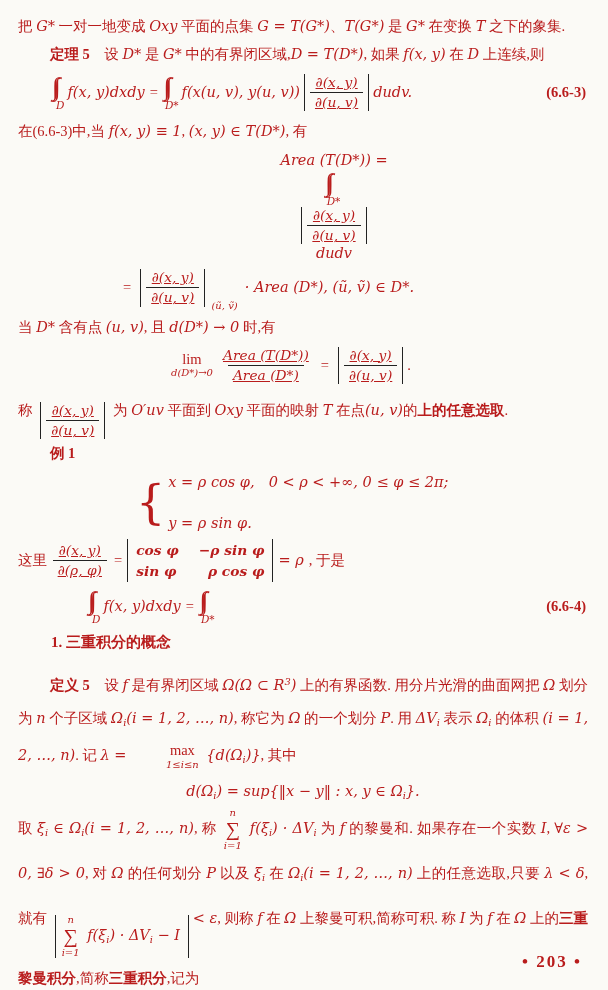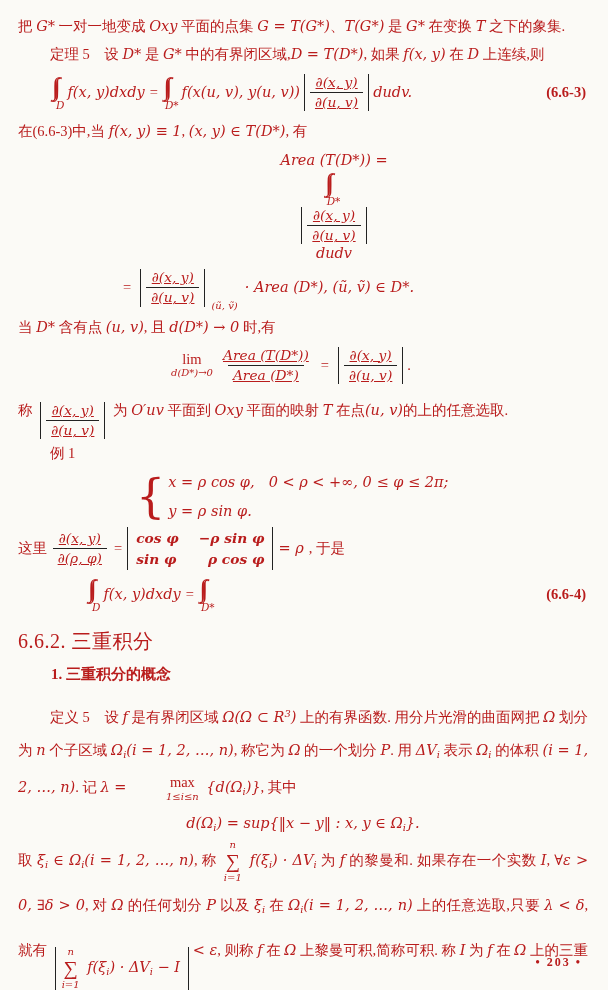--- a/index.html
+++ b/index.html
@@ -8,21 +8,21 @@
     position:relative;width:608px;height:990px;box-sizing:border-box;
     background:#fbfaf6;color:#b91c1c;overflow:hidden;
     padding:12px 20px 0 18px;
     font-family:"Liberation Serif","DejaVu Serif",serif;
     font-size:14.5px;line-height:28px;
   }
   p{margin:0;text-align:justify;}
   .indent{text-indent:2.2em;}
   .sg{white-space:pre-wrap;}
   .m{font-family:"DejaVu Serif",serif;font-style:italic;}
-  .b{font-weight:400;}
+  .b{font-weight:700;}
   .sub{font-family:"DejaVu Serif",serif;font-style:italic;font-size:0.68em;vertical-align:-0.28em;}
   .sup{font-family:"DejaVu Serif",serif;font-style:italic;font-size:0.68em;vertical-align:0.5em;}
   .sp{padding:0 5px;}
 
   .eqrow{display:flex;align-items:center;position:relative;margin:6px 0;line-height:1.3;}
   .eqtag{position:absolute;right:2px;font-weight:700;}
 
   .iint{display:inline-flex;flex-direction:column;align-items:center;margin-right:5px;line-height:1;}
   .isym{font-size:25px;line-height:1;letter-spacing:-0.34em;padding-right:0.34em;font-style:normal;}
   .isub{font-family:"DejaVu Serif",serif;font-style:italic;font-size:10.5px;line-height:1;margin-top:1px;transform:translateX(2px);}
@@ -37,31 +37,31 @@
   .stk{display:inline-flex;flex-direction:column;align-items:center;line-height:1;vertical-align:middle;margin:0 3px;}
   .stk .top{font-size:10px;font-style:italic;font-family:"DejaVu Serif",serif;margin-bottom:1px;}
   .stk .mid{font-size:20px;font-style:normal;}
   .stk .midword{font-size:inherit;font-style:normal;}
   .stk .bot{font-size:10px;font-style:italic;font-family:"DejaVu Serif",serif;margin-top:2px;white-space:nowrap;}
 
   .mat{display:inline-grid;grid-template-columns:auto auto;column-gap:20px;row-gap:4px;border-left:1.3px solid #222;border-right:1.3px solid #222;padding:3px 8px;line-height:1.2;font-size:0.95em;vertical-align:middle;font-weight:bold;}
   .mat .c2{text-align:right;}
 
   .brace{font-size:46px;line-height:0.95;font-weight:400;margin-right:3px;font-family:"DejaVu Serif",serif;}
-  .caserows{display:inline-flex;flex-direction:column;gap:10px;line-height:1.3;}
+  .caserows{display:inline-flex;flex-direction:column;gap:22px;line-height:1.3;}
   .ccond{margin-left:14px;}
 
   .absgrp{display:inline-flex;align-items:center;white-space:nowrap;}
 
   .h-section{font-size:20px;font-weight:400;margin:16px 0 10px;letter-spacing:0.5px;line-height:1.2;}
   .h-sub{font-size:15px;font-weight:700;margin:0 0 12px;text-indent:2.2em;line-height:1.5;}
 
   .para-tall{line-height:40px;}
   .para-riemann{line-height:40px;}
-  .pageno{position:absolute;right:26px;bottom:14px;font-weight:700;font-size:12px;letter-spacing:2px;}
+  .pageno{position:absolute;right:26px;bottom:14px;font-weight:700;font-size:17px;letter-spacing:2px;}
 </style>
 </head>
 <body>
 
 <div class="page">
 
   <p><span class="sg">把 </span><span class="sg m">G*</span><span class="sg"> 一对一地变成 </span><span class="sg m">Oxy</span><span class="sg"> 平面的点集 </span><span class="sg m">G = T(G*)</span><span class="sg">、</span><span class="sg m">T(G*)</span><span class="sg"> 是 </span><span class="sg m">G*</span><span class="sg"> 在变换 </span><span class="sg m">T</span><span class="sg"> 之下的象集.</span></p>
 
   <p class="indent"><span class="sg b">定理 5</span><span class="sg">　设 </span><span class="sg m">D*</span><span class="sg"> 是 </span><span class="sg m">G*</span><span class="sg"> 中的有界闭区域,</span><span class="sg m">D = T(D*)</span><span class="sg">, 如果 </span><span class="sg m">f(x, y)</span><span class="sg"> 在 </span><span class="sg m">D</span><span class="sg"> 上连续,则</span></p>
 
@@ -180,21 +180,20 @@
     <span class="m">f(x, y)dxdy</span>
     <span class="sp">=</span>
     <span class="iint">
       <span class="isym">∫∫</span>
       <span class="isub">D*</span>
     </span>
     <span class="eqtag">(6.6-4)</span>
   </div>
 
 
-  <h2 class="h-section">6.6.2. 三重积分</h2>
   <h3 class="h-sub">1. 三重积分的概念</h3>
 
   <p class="indent" style="line-height:33px;">
     <span><span class="sg b">定义 5</span><span class="sg">　设 </span><span class="sg m">f</span><span class="sg"> 是有界闭区域 </span><span class="sg m">Ω(Ω ⊂ R</span><span class="sg sup">3</span><span class="sg m">)</span><span class="sg"> 上的有界函数. 用分片光滑的曲面网把 </span><span class="sg m">Ω</span><span class="sg"> 划分为 </span><span class="sg m">n</span><span class="sg"> 个子区域 </span><span class="sg m">Ω</span><span class="sg sub">i</span><span class="sg m">(i = 1, 2, …, n)</span><span class="sg">, 称它为 </span><span class="sg m">Ω</span><span class="sg"> 的一个划分 </span><span class="sg m">P</span><span class="sg">. 用 </span><span class="sg m">ΔV</span><span class="sg sub">i</span><span class="sg"> 表示 </span><span class="sg m">Ω</span><span class="sg sub">i</span><span class="sg"> 的体积 </span><span class="sg m">(i = 1, 2, …, n)</span><span class="sg">. 记 </span><span class="sg m">λ = </span></span><span class="stk">
         <span class="midword">max</span>
         <span class="bot">1≤i≤n</span>
       </span><span><span class="sg m"> {d(Ω</span><span class="sg sub">i</span><span class="sg m">)}</span><span class="sg">, 其中</span></span>
   </p>
 
   <div class="eqrow" style="justify-content:center;">

